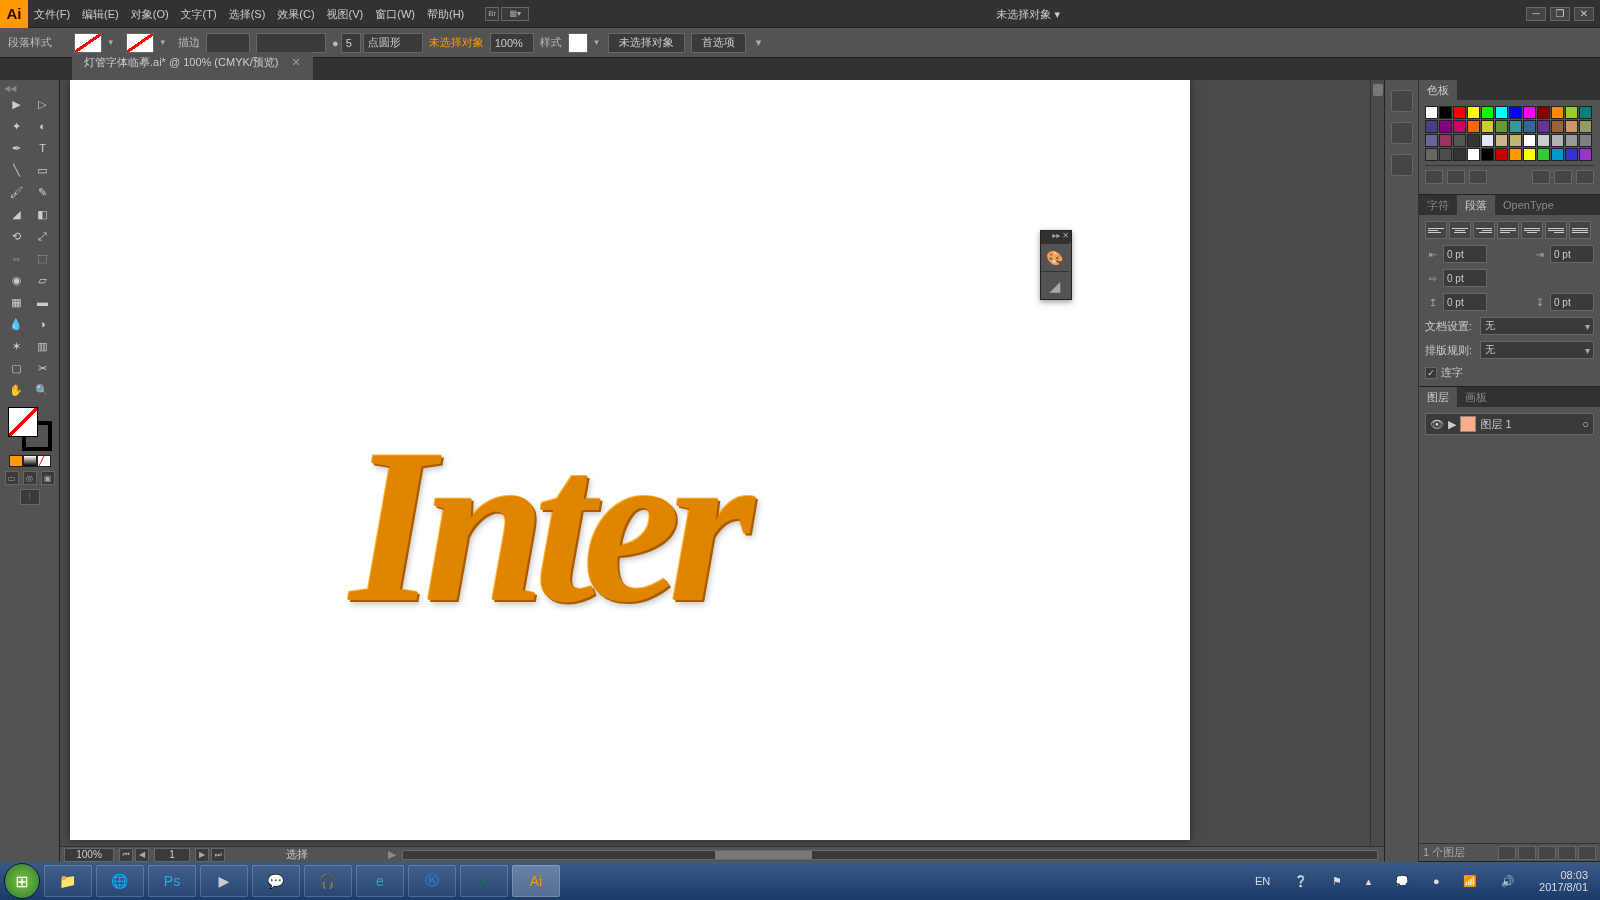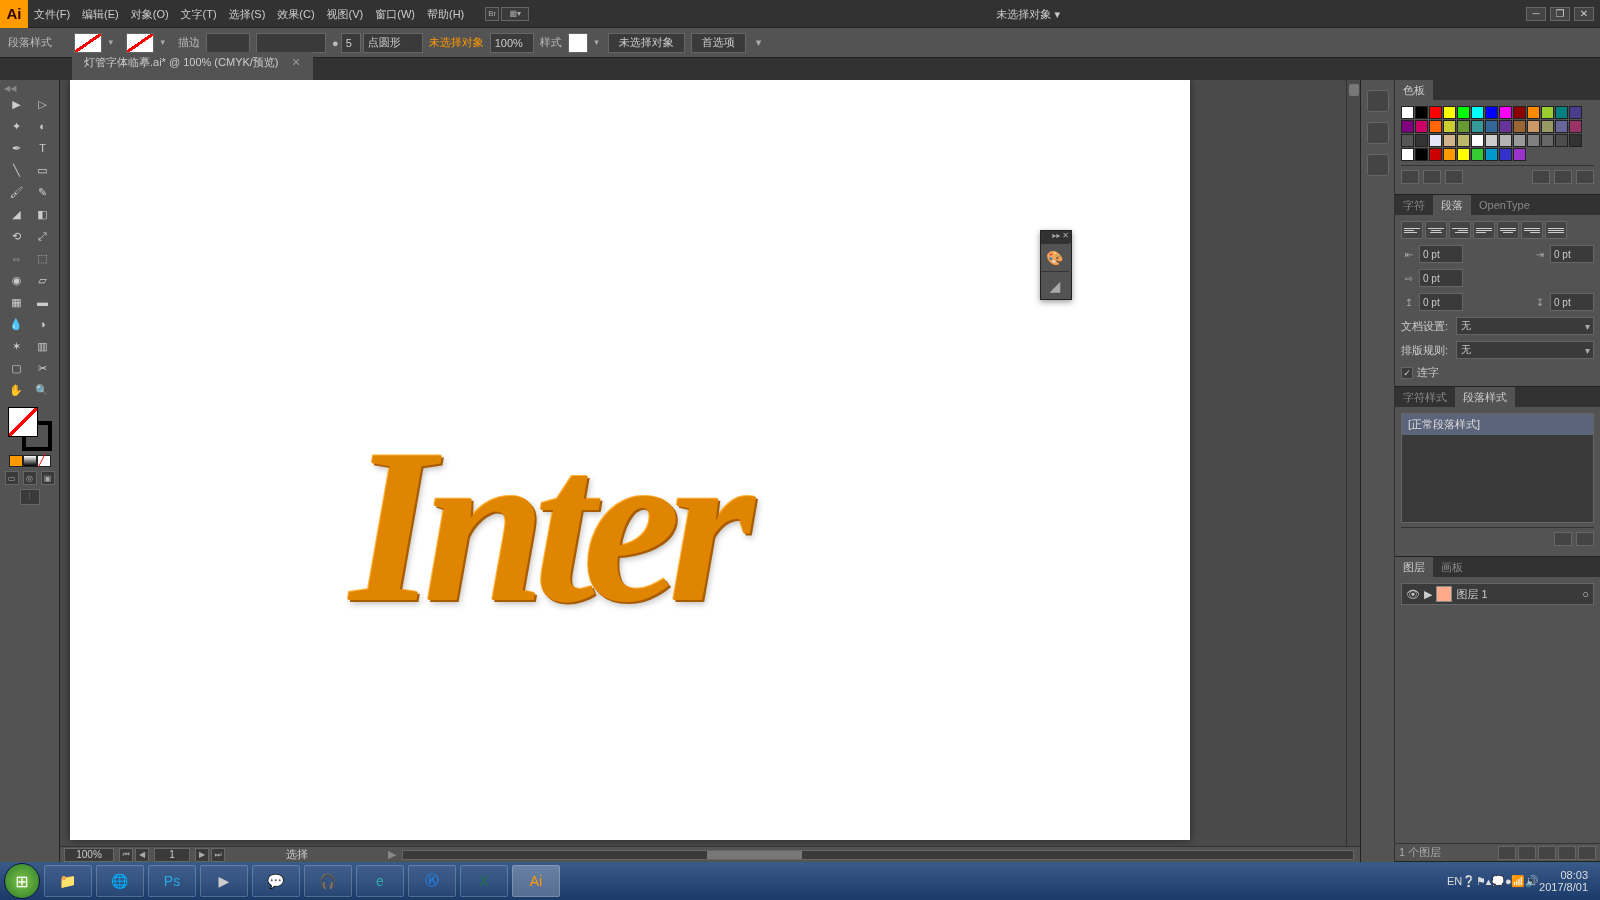--- a/index.html
+++ b/index.html
@@ -27,21 +27,21 @@
 .fs-fill::after{content:"";position:absolute;top:0;left:0;right:0;bottom:0;background:linear-gradient(to bottom right,transparent 0%,transparent 45%,red 45%,red 55%,transparent 55%);} 
 .fs-stroke { position:absolute; bottom:0; right:0; width:30px; height:30px; background:#535353; border:4px solid #000; }
 .canvaswrap { flex:1; display:flex; flex-direction:column; position:relative; background:#4a4a4a; }
 .canvas-area { flex:1; position:relative; overflow:hidden; }
 .artboard { position:absolute; top:0; left:10px; width:1120px; height:760px; background:#fff; box-shadow:0 0 8px rgba(0,0,0,.5); }
 .scroll-v { position:absolute; right:0; top:0; bottom:16px; width:14px; background:#4a4a4a; border-left:1px solid #333; }
 .scroll-v .thumb{position:absolute;top:4px;left:2px;width:10px;height:12px;background:#777;border-radius:2px;}
 .scroll-h-row { position:absolute; left:0; right:0; bottom:0; height:16px; display:flex; align-items:center; background:#535353; border-top:1px solid #333; }
 .zoom-box { width:50px; height:14px; background:#3a3a3a; border:1px solid #666; color:#ccc; text-align:center; font-size:10px; margin:0 4px; }
 .tiny-btn{width:14px;height:14px;background:#3a3a3a;border:1px solid #666;color:#aaa;font-size:8px;display:flex;align-items:center;justify-content:center;margin:0 1px;cursor:pointer;}
-.rpanels { width:240px; background:#535353; display:flex; border-left:1px solid #222; }
+.rpanels { width:216px; background:#535353; display:flex; border-left:1px solid #222; }
 .iconstrip { width:34px; background:#535353; display:flex; flex-direction:column; align-items:center; gap:10px; padding-top:10px; border-right:1px solid #333; }
 .strip-icon { width:22px; height:22px; border:1px solid #666; border-radius:3px; background:#444; cursor:pointer; }
 .panels { flex:1; display:flex; flex-direction:column; }
 .panel { border-bottom:1px solid #222; }
 .panel-tab { height:20px; background:#323232; display:flex; align-items:center; }
 .ptab { padding:0 8px; height:20px; line-height:20px; color:#888; cursor:pointer; }
 .ptab.active { background:#535353; color:#ccc; }
 .panel-body { background:#535353; padding:6px; }
 .swatches { display:flex; flex-wrap:wrap; gap:1px; }
 .sw { width:13px; height:13px; border:1px solid #222; cursor:pointer; }
@@ -63,21 +63,21 @@
 .layer-thumb{width:16px;height:16px;background:#fa8;border:1px solid #888;}
 .layer-foot{height:18px;display:flex;align-items:center;justify-content:space-between;padding:0 4px;border-top:1px solid #333;font-size:10px;color:#aaa;}
 .mini-panel{position:absolute;top:150px;left:980px;width:32px;background:#535353;border:1px solid #222;box-shadow:0 2px 6px rgba(0,0,0,.4);}
 .mini-head{height:12px;background:#323232;display:flex;justify-content:flex-end;padding:0 2px;gap:2px;}
 .mini-x{font-size:8px;color:#aaa;cursor:pointer;}
 .mini-ic{width:28px;height:28px;display:flex;align-items:center;justify-content:center;color:#aaa;font-size:14px;border-top:1px solid #333;}
 .taskbar { position:absolute; left:0; right:0; bottom:0; height:38px; background:linear-gradient(#3a5a8a,#1a3a6a); display:flex; align-items:center; padding:0 4px; }
 .start-orb{width:36px;height:36px;border-radius:50%;background:radial-gradient(#7ec447,#2a7a2a);border:1px solid #114;display:flex;align-items:center;justify-content:center;color:#fff;font-size:16px;}
 .task-item{width:48px;height:32px;border:1px solid rgba(255,255,255,.2);border-radius:2px;margin-left:4px;display:flex;align-items:center;justify-content:center;background:rgba(255,255,255,.05);cursor:pointer;font-size:14px;}
 .task-item.active{background:rgba(255,255,255,.25);}
-.tray{margin-left:auto;display:flex;align-items:center;gap:0;color:#ddd;padding-right:8px;}
+.tray{margin-left:auto;display:flex;align-items:center;gap:24px;color:#ddd;padding-right:8px;}
 .clock{text-align:right;font-size:10px;line-height:12px;}
 .lettering{position:absolute;top:320px;left:280px;font-family:"Brush Script MT","Segoe Script",cursive;font-size:220px;font-style:italic;font-weight:bold;color:#e08500;text-shadow:2px 2px 0 #a85c00,-1px -1px 0 #ffb030,3px 4px 6px rgba(0,0,0,.25);letter-spacing:-12px;}
 .panel-icon-row{display:flex;gap:4px;padding:4px 0;border-top:1px solid #333;margin-top:4px;}
 .pi{width:18px;height:14px;background:#444;border:1px solid #666;cursor:pointer;}
 </style>
 </head>
 <body>
 
 <div class="menubar">
   <div class="ai-logo">Ai</div>
@@ -371,36 +371,20 @@
               <span>排版规则:</span>
               <div class="sel-wide">无</div>
             </div>
           <div class="chk-row">
               <div class="chk">✓</div>
               <span>连字</span>
             </div>
         </div>
       </div>
 
-      <div class="panel">
-        <div class="panel-tab">
-          <div class="ptab">字符样式</div>
-          <div class="ptab active">段落样式</div>
-        </div>
-        <div class="panel-body">
-          <div class="style-list">
-            <div class="style-item">[正常段落样式]</div>
-          </div>
-          <div class="panel-icon-row">
-            <div style="flex:1"></div>
-              <div class="pi"></div>
-              <div class="pi"></div>
-          </div>
-        </div>
-      </div>
 
       <div class="panel" style="flex:1;display:flex;flex-direction:column">
         <div class="panel-tab">
           <div class="ptab active">图层</div>
           <div class="ptab">画板</div>
         </div>
         <div class="panel-body" style="flex:1">
           <div class="layer-row">
             <span>👁</span>
             <span>▶</span>

